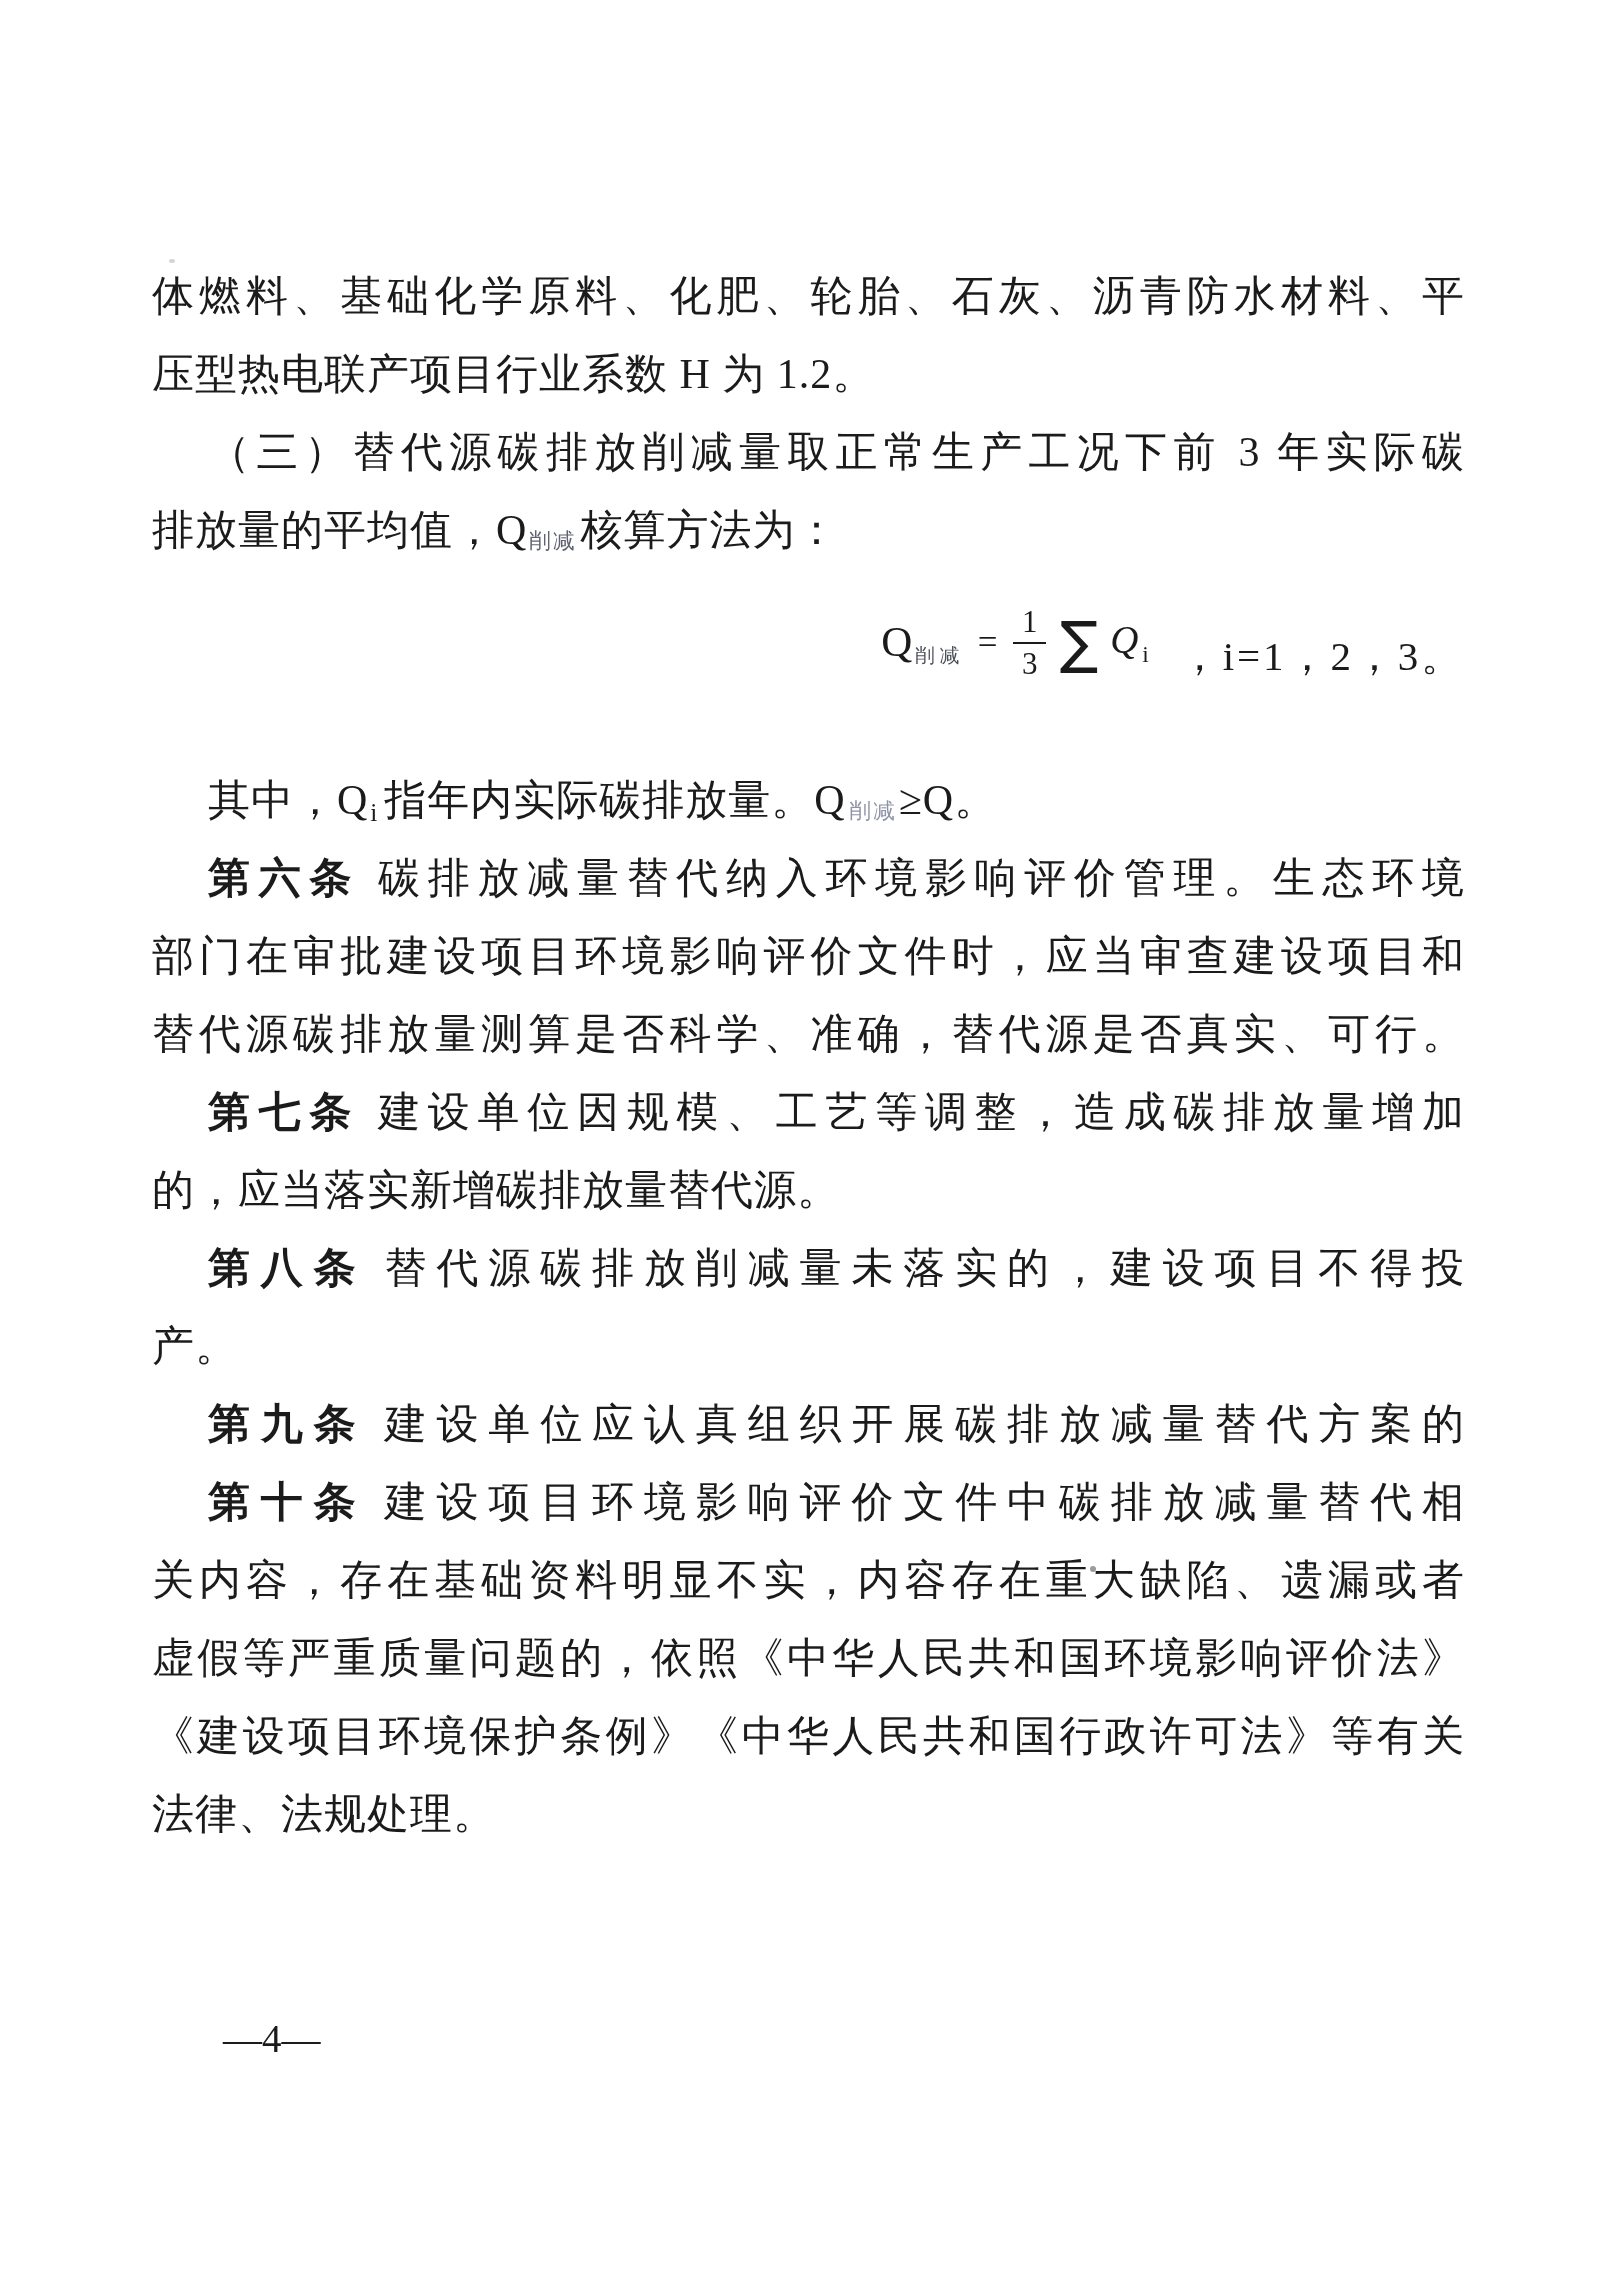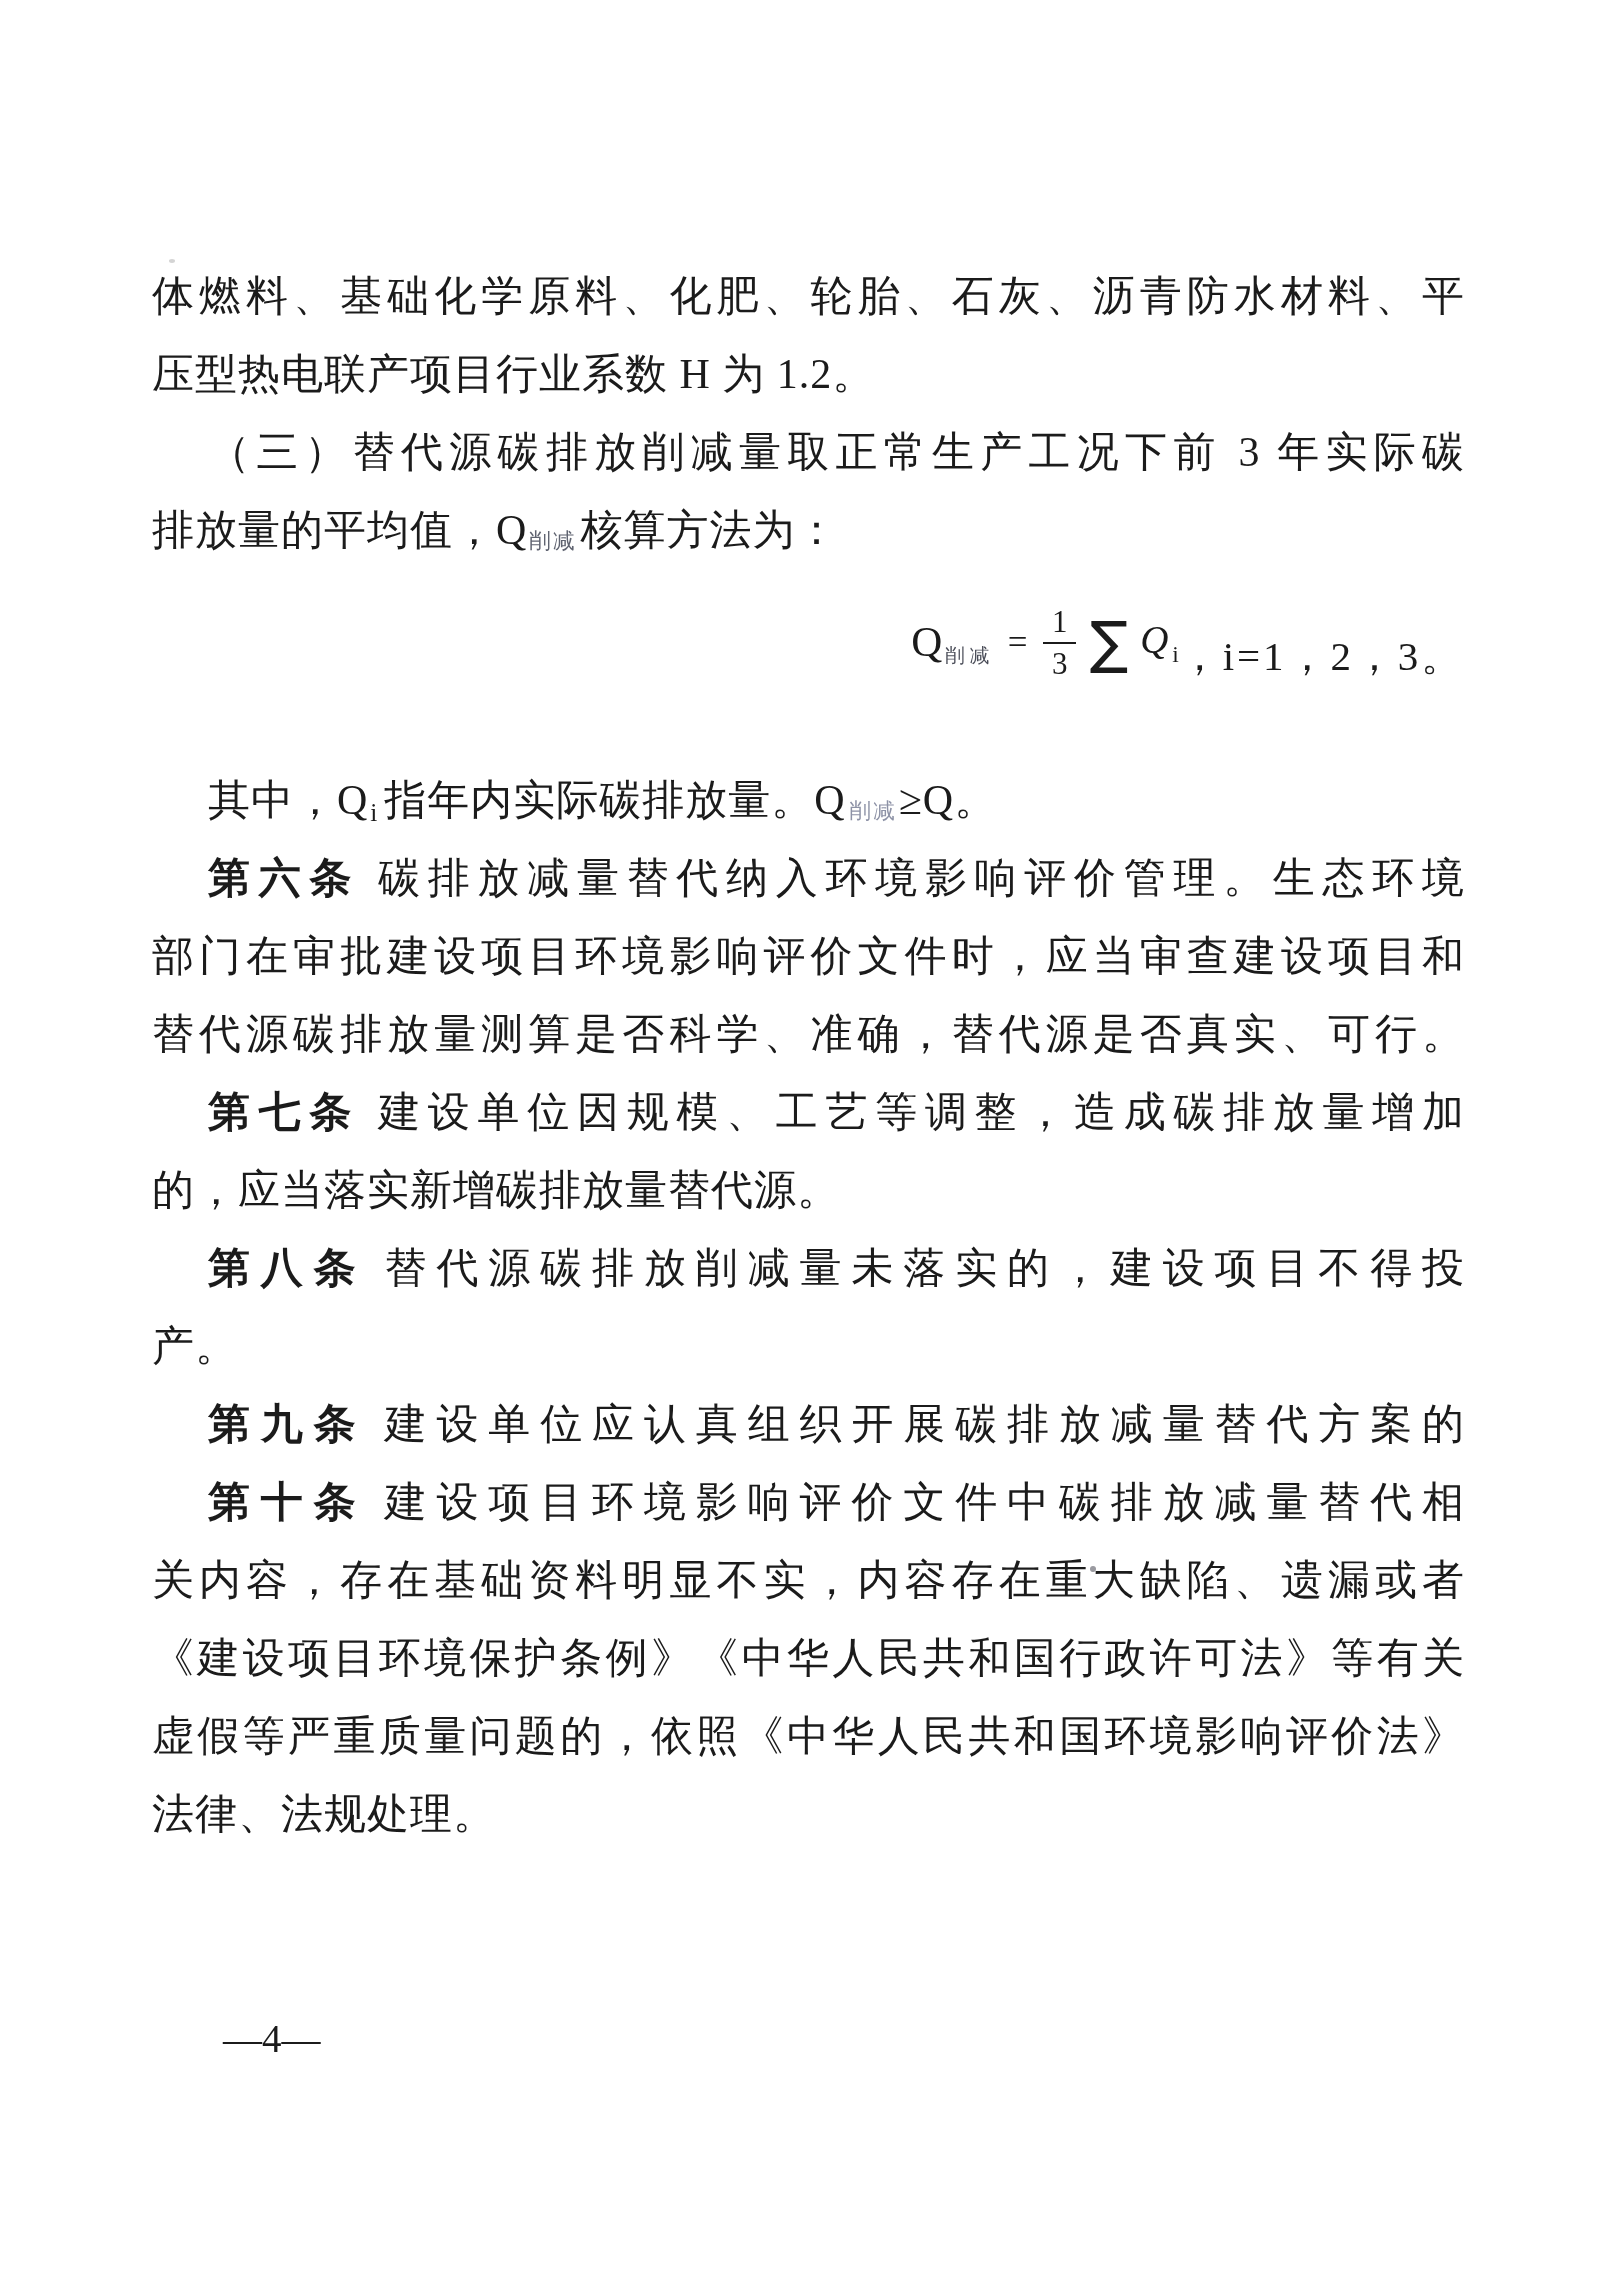--- a/index.html
+++ b/index.html
@@ -76,21 +76,21 @@
   .frac .den { padding-top: 2px; }
   .sigma {
     font-family: "DejaVu Sans", sans-serif;
     font-size: 57px;
     line-height: 1;
     margin: 0 11.8px 0 5.9px;
     font-weight: 500;
   }
   .qit { font-style: italic; font-size: 39px; }
   .fsubi { font-size: 23.5px; vertical-align: -8.8px; margin-left: 3.9px; }
-  .ftail { font-size: 41px; margin-left: 0; position: relative; top: 13.7px; letter-spacing: 2.9px; }
+  .ftail { font-size: 41px; margin-left: 30px; position: relative; top: 13.7px; letter-spacing: 2.9px; }
   .pageno {
     position: absolute;
     left: 223px;
     top: 2015px;
     font-size: 39px;
     line-height: 47px;
     color: #1b1b1b;
   }
   .artifact { position: absolute; border-radius: 50%; }
   .art1 { left: 169px; top: 259px; width: 5.9px; height: 3.9px; background: #d4d4d4; }
@@ -134,21 +134,21 @@
     <div class="ln j ind"><span class="lead">第七条</span><span>建设单位因规模、工艺等调整，造成碳排放量增加</span></div>
     <div class="ln">的，应当落实新增碳排放量替代源。</div>
 
     <div class="ln j ind"><span class="lead">第八条</span><span>替代源碳排放削减量未落实的，建设项目不得投</span></div>
     <div class="ln">产。</div>
 
     <div class="ln j ind"><span class="lead">第九条</span><span>建设单位应认真组织开展碳排放减量替代方案的</span></div>
 
     <div class="ln j ind"><span class="lead">第十条</span><span>建设项目环境影响评价文件中碳排放减量替代相</span></div>
     <div class="ln j">关内容，存在基础资料明显不实，内容存在重大缺陷、遗漏或者</div>
+    <div class="ln j">虚假等严重质量问题的，依照《中华人民共和国环境影响评价法》</div>
     <div class="ln j">《建设项目环境保护条例》《中华人民共和国行政许可法》等有关</div>
-    <div class="ln j">虚假等严重质量问题的，依照《中华人民共和国环境影响评价法》</div>
     <div class="ln">法律、法规处理。</div>
 
   </div>
 
   <div class="pageno">—4—</div>
 </div>
 
 
 </body></html>

